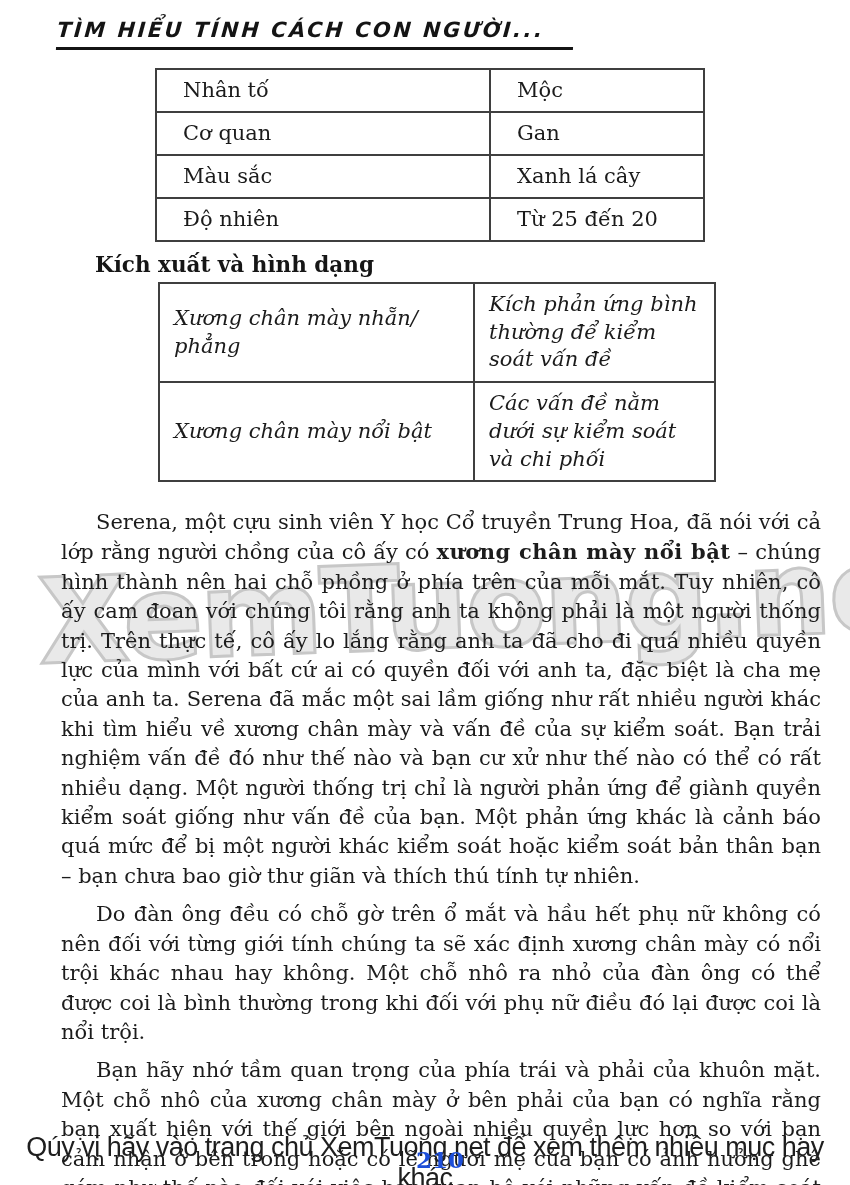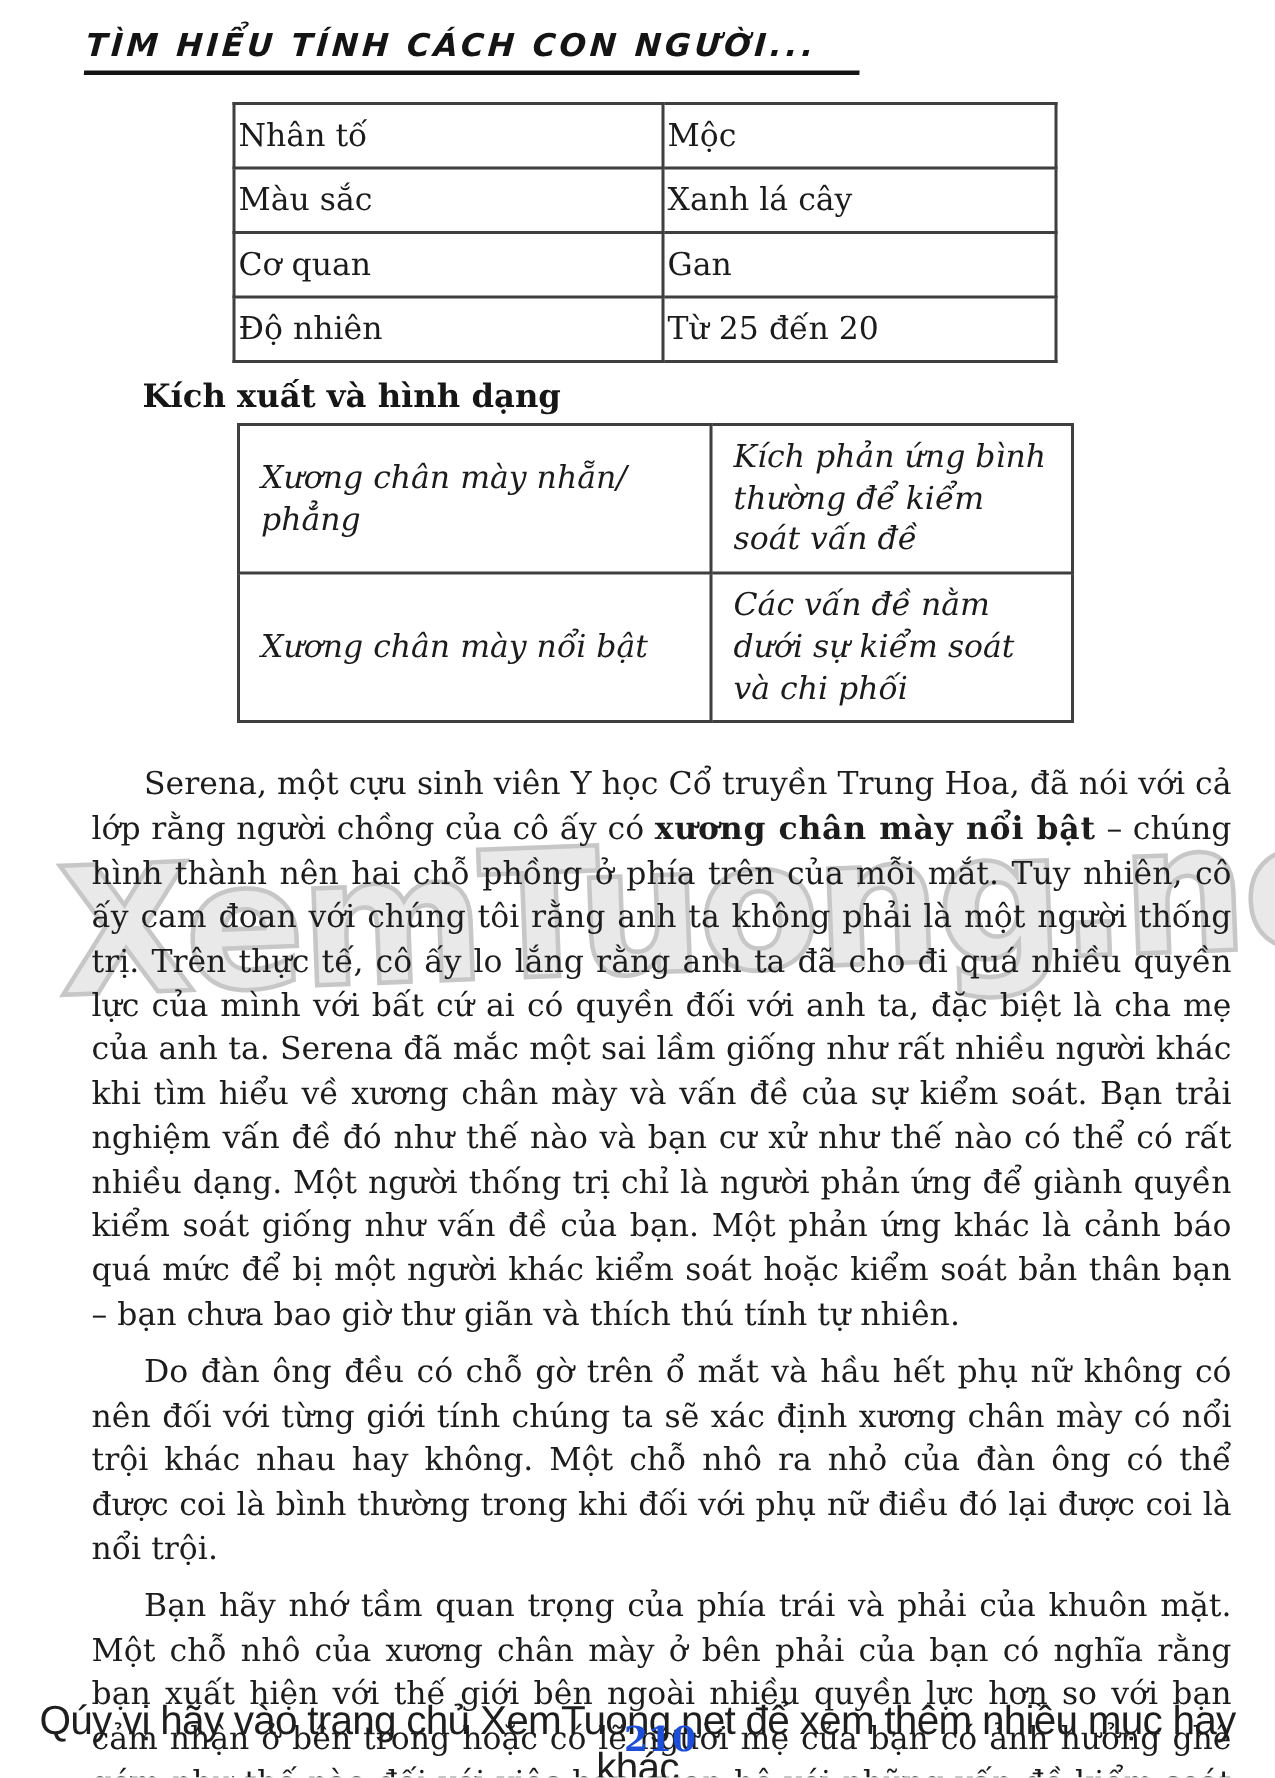--- a/index.html
+++ b/index.html
@@ -38,21 +38,21 @@
   .tbl {
     position: absolute;
     border-collapse: collapse;
     table-layout: fixed;
     font-size: 21px;
     color: #1b1b1b;
     background: transparent;
   }
   .tbl td {
     border: 2px solid #3f3f3f;
-    padding: 4px 2px;
+    padding: 4px 26px;
     vertical-align: middle;
     line-height: 1.32;
   }
   .tbl-factors { left: 155px; top: 68px; width: 550px; }
   .tbl-factors td { height: 33px; }
   .tbl-factors .c1 { width: 280px; }
   .tbl-shape { left: 158px; top: 282px; width: 558px; font-style: italic; }
   .tbl-shape .c1 { width: 285px; }
   .tbl-shape td { padding: 7px 14px; }
   .row-tall td { height: 56px; }
@@ -137,26 +137,26 @@
 
   <div class="running-header">TÌM HIỂU TÍNH CÁCH CON NGƯỜI...</div>
 
   <table class="tbl tbl-factors">
     <tbody>
       <tr>
         <td class="c1">Nhân tố</td>
         <td>Mộc</td>
       </tr>
       <tr>
+        <td class="c1">Cơ quan</td>
+        <td>Gan</td>
+      </tr>
+      <tr>
         <td class="c1">Màu sắc</td>
         <td>Xanh lá cây</td>
-      </tr>
-      <tr>
-        <td class="c1">Cơ quan</td>
-        <td>Gan</td>
       </tr>
       <tr>
         <td class="c1">Độ nhiên</td>
         <td>Từ 25 đến 20</td>
       </tr>
     </tbody>
   </table>
 
   <div class="section-heading">Kích xuất và hình dạng</div>
 

